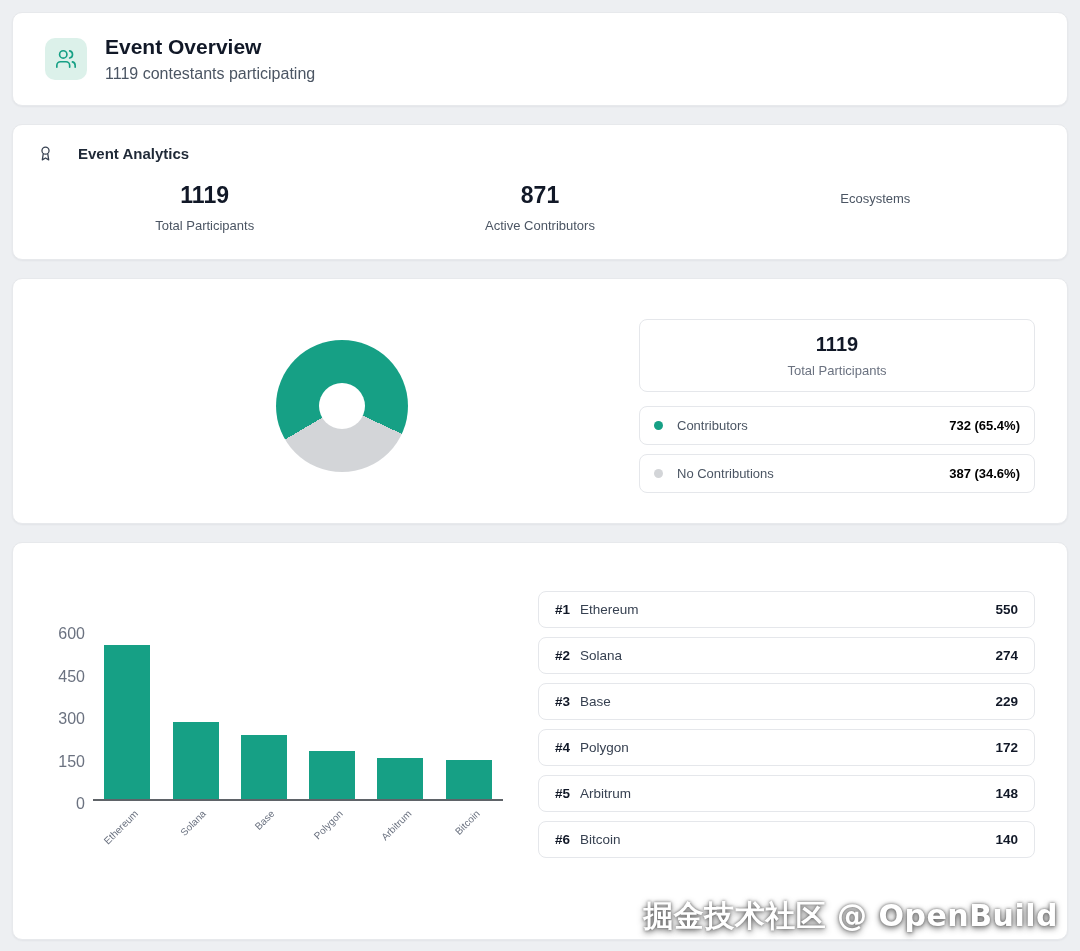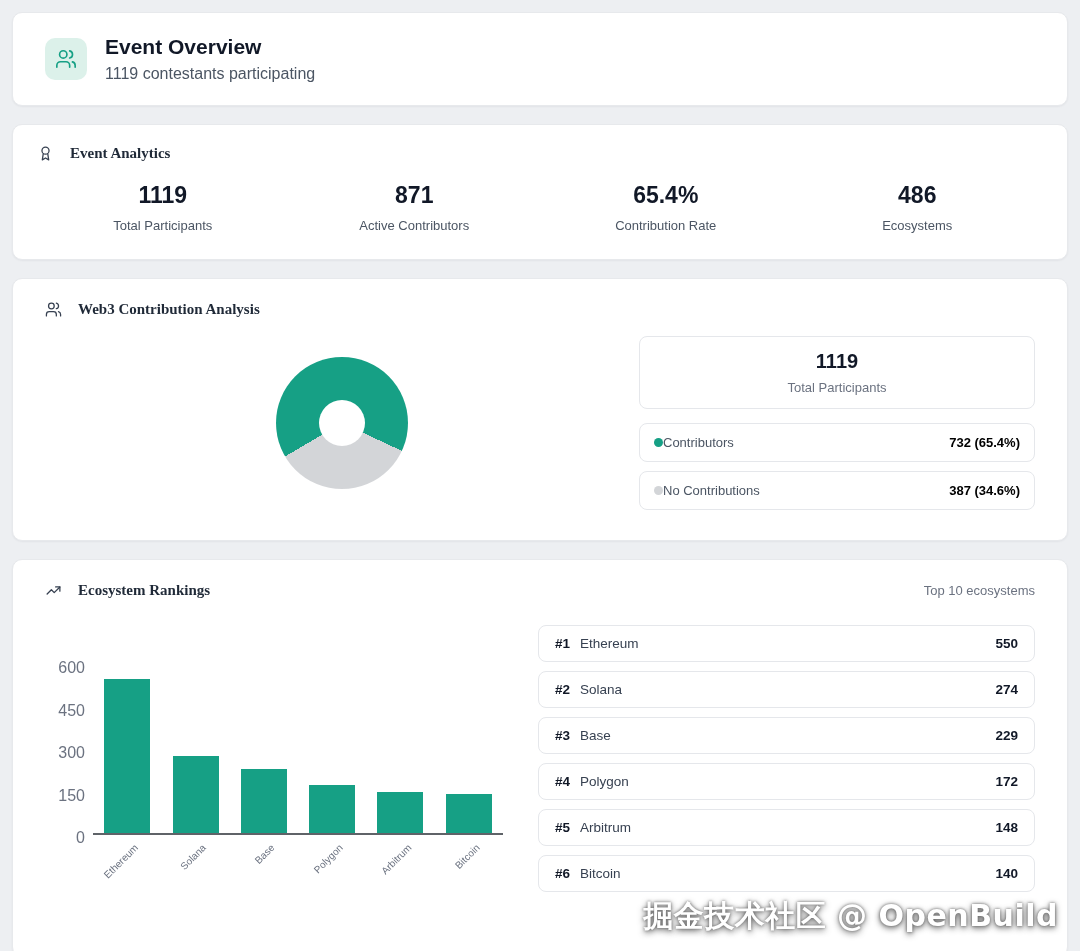--- a/index.html
+++ b/index.html
@@ -26,21 +26,21 @@
     width: 42px; height: 42px; border-radius: 10px;
     background: #dcf1ea; color: #16a085;
     display: flex; align-items: center; justify-content: center;
     flex: 0 0 auto;
   }
   .icon-badge svg { width: 22px; height: 22px; }
   .overview-title { font-size: 21px; font-weight: 700; color: #111827; }
   .overview-subtitle { font-size: 16px; color: #4b5563; margin-top: 6px; }
 
   
-  .card-head { display: flex; align-items: center; gap: 16px; font-family: Liberation Serif, serif; }
+  .card-head { display: flex; align-items: center; gap: 24px; }
   .head-icon { width: 17px; height: 17px; color: #374151; display: inline-flex; }
   .head-icon svg { width: 17px; height: 17px; }
   .card-title { font-size: 15px; font-weight: 700; color: #1f2937; }
 
   
   .analytics-card { padding: 20px 24px 26px; }
   .stats-row { display: flex; margin-top: 20px; }
   .stat { flex: 1; text-align: center; }
   .stat-value { font-size: 23px; font-weight: 700; color: #111827; }
   .stat-label { font-size: 13px; color: #4b5563; margin-top: 9px; }
@@ -53,21 +53,21 @@
   .donut::after { content: ""; position: absolute; inset: 43px; background: #fff; border-radius: 50%; }
   .contrib-panel { width: 396px; display: flex; flex-direction: column; gap: 9px; }
   .total-box { border: 1px solid #e5e7eb; border-radius: 8px; text-align: center; padding: 13px 10px; margin-bottom: 5px; }
   .total-value { font-size: 20px; font-weight: 700; color: #111827; }
   .total-label { font-size: 13px; color: #6b7280; margin-top: 7px; }
   .legend-row {
     border: 1px solid #e5e7eb; border-radius: 8px;
     display: flex; align-items: center; justify-content: space-between;
     padding: 11px 14px; font-size: 13px;
   }
-  .legend-left { display: flex; align-items: center; gap: 0; color: #4b5563; }
+  .legend-left { display: flex; align-items: center; gap: 14px; color: #4b5563; }
   .legend-dot { width: 9px; height: 9px; border-radius: 50%; flex: 0 0 auto; }
   .legend-value { font-weight: 700; color: #000000; }
 
   
   .rankings-card { padding: 22px 32px 34px; min-height: 398px; margin-bottom: 0; }
   .rank-head { display: flex; justify-content: space-between; align-items: center; }
   .rank-note { font-size: 13px; color: #6b7280; }
   .rank-body { display: flex; gap: 28px; margin-top: 26px; }
   .chart-zone { flex: 1; padding-top: 40px; padding-bottom: 74px; }
   .bar-chart { display: flex; margin-left: 14px; }
@@ -142,42 +142,26 @@
     <div class="stats-row">
       <div class="stat">
         <div class="stat-value">1119</div>
         <div class="stat-label">Total Participants</div>
       </div>
       <div class="stat">
         <div class="stat-value">871</div>
         <div class="stat-label">Active Contributors</div>
       </div>
       <div class="stat">
-        <div class="stat-value">65.4%</div>
-        <div class="stat-label">Contribution Rate</div>
-      </div>
-      <div class="stat">
-        <div class="stat-value">486</div>
         <div class="stat-label">Ecosystems</div>
       </div>
     </div>
   </section>
 
   <section class="card contrib-card">
-    <div class="card-head">
-      <span class="head-icon">
-        <svg viewBox="0 0 24 24" fill="none" stroke="currentColor" stroke-width="1.8" stroke-linecap="round" stroke-linejoin="round">
-          <circle cx="9" cy="7" r="4"></circle>
-          <path d="M2 21v-2a4 4 0 0 1 4-4h6a4 4 0 0 1 4 4v2"></path>
-          <path d="M16 3.1a4 4 0 0 1 0 7.8"></path>
-          <path d="M22 21v-2a4 4 0 0 0-3-3.9"></path>
-        </svg>
-      </span>
-      <h2 class="card-title">Web3 Contribution Analysis</h2>
-    </div>
     <div class="contrib-body">
       <div class="donut-wrap">
         <div class="donut" style="background: conic-gradient(from 115deg, rgb(211, 213, 216) 0deg, rgb(211, 213, 216) 124.504deg, rgb(22, 160, 133) 124.504deg, rgb(22, 160, 133) 360deg);"></div>
       </div>
       <div class="contrib-panel">
         <div class="total-box">
           <div class="total-value">1119</div>
           <div class="total-label">Total Participants</div>
         </div>
         <div class="legend-row">
@@ -192,32 +176,20 @@
             <span class="legend-dot" style="background: rgb(211, 213, 216);"></span>
             <span>No Contributions</span>
           </span>
           <span class="legend-value">387 (34.6%)</span>
         </div>
       </div>
     </div>
   </section>
 
   <section class="card rankings-card">
-    <div class="rank-head">
-      <div class="card-head">
-        <span class="head-icon">
-          <svg viewBox="0 0 24 24" fill="none" stroke="currentColor" stroke-width="1.8" stroke-linecap="round" stroke-linejoin="round">
-            <polyline points="3 17 9 11 13 15 21 7"></polyline>
-            <polyline points="15 7 21 7 21 13"></polyline>
-          </svg>
-        </span>
-        <h2 class="card-title">Ecosystem Rankings</h2>
-      </div>
-      <span class="rank-note">Top 10 ecosystems</span>
-    </div>
 
     <div class="rank-body">
       <div class="chart-zone">
         <div class="bar-chart">
           <div class="bc-yaxis">
               <span class="bc-tick" style="top: calc(100% - 6px);">0</span>
               <span class="bc-tick" style="top: calc(75% - 6px);">150</span>
               <span class="bc-tick" style="top: calc(50% - 6px);">300</span>
               <span class="bc-tick" style="top: calc(25% - 6px);">450</span>
               <span class="bc-tick" style="top: calc(0% - 6px);">600</span>

